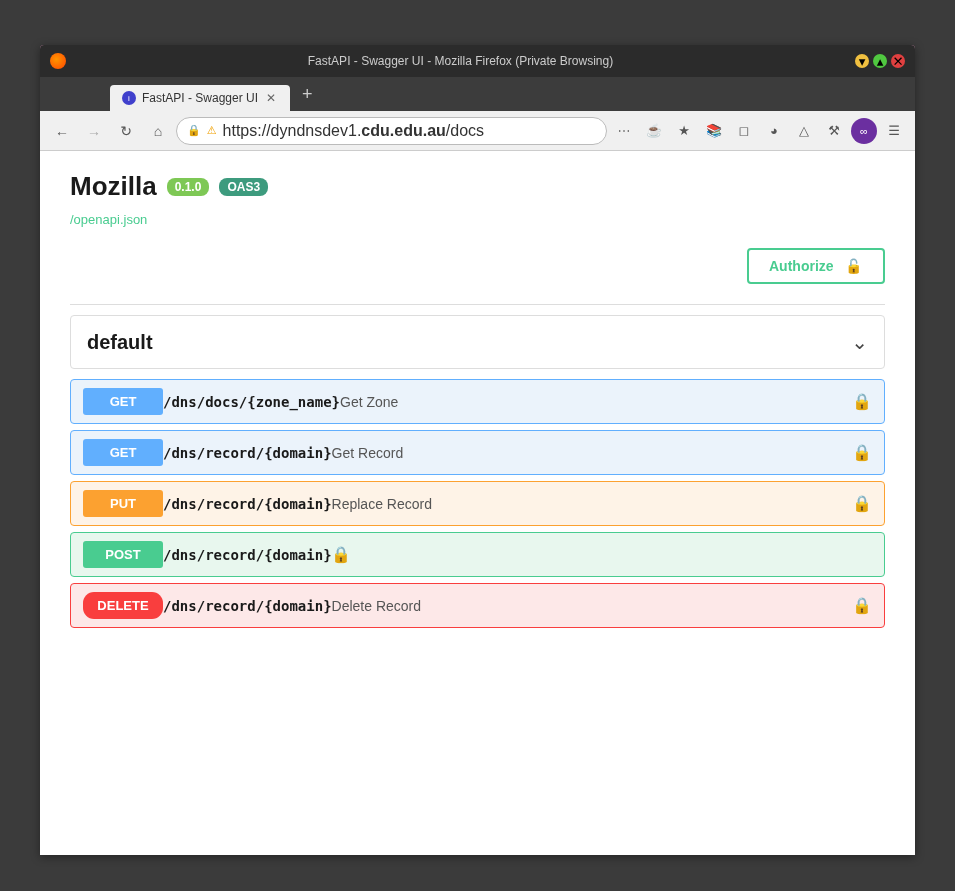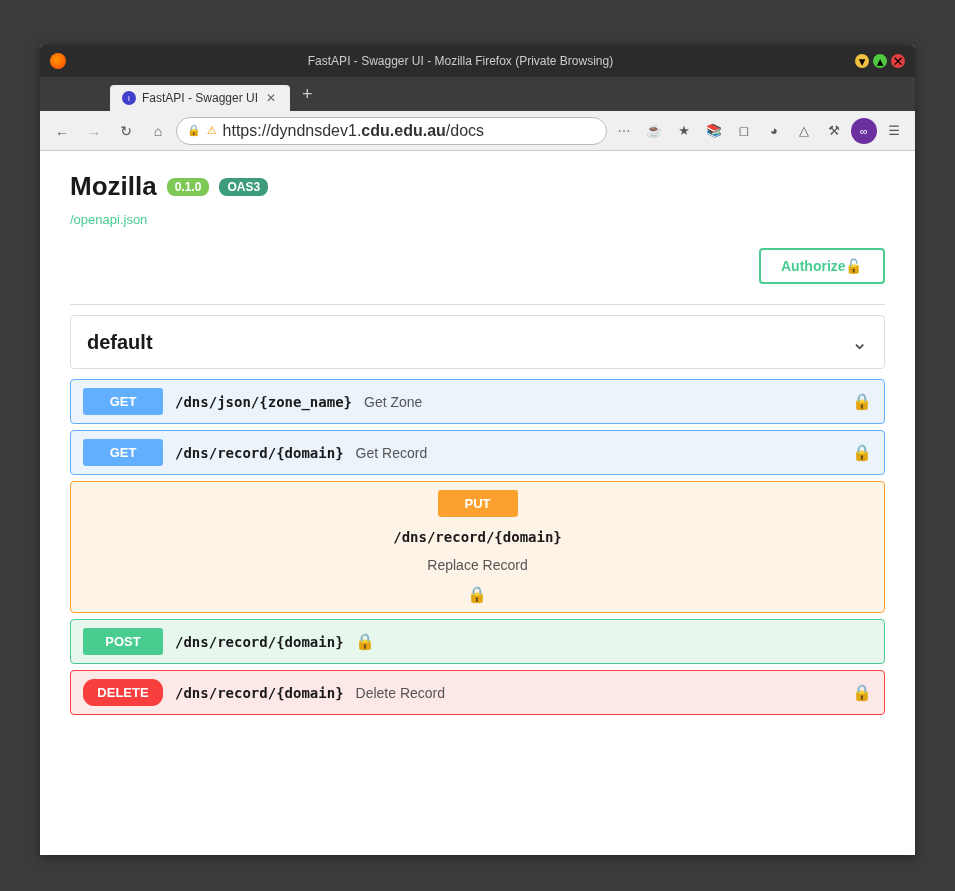--- a/index.html
+++ b/index.html
@@ -205,21 +205,21 @@
       border: 2px solid #49cc90;
       background: #fff;
       color: #49cc90;
       padding: 8px 20px;
       border-radius: 4px;
       font-size: 14px;
       font-weight: bold;
       cursor: pointer;
       display: flex;
       align-items: center;
-      gap: 0;
+      gap: 12px;
     }
 
     
     .divider {
       border: none;
       border-top: 1px solid #ddd;
       margin: 10px 0;
     }
 
     
@@ -245,25 +245,24 @@
 
     
     .endpoint {
       display: flex;
       align-items: center;
       border-radius: 4px;
       margin-bottom: 6px;
       border: 1px solid;
       padding: 8px 12px;
       cursor: pointer;
-      gap: 12px;
     }
 
     .endpoint.get { background: #ebf3fb; border-color: #61affe; }
-    .endpoint.put { background: #fef3e7; border-color: #fca130; flex-direction: column; }
+    .endpoint.put { background: #fef3e7; border-color: #fca130; }
     .endpoint.post { background: #e8f7ee; border-color: #49cc90; }
     .endpoint.delete { background: #fde8e8; border-color: #f93e3e; }
 
     .method-badge {
       width: 80px;
       padding: 6px 0;
       text-align: center;
       border-radius: 3px;
       font-size: 13px;
       font-weight: bold;
@@ -376,21 +375,21 @@
     
     <div class="section-header">
       <span class="section-title">default</span>
       <span class="chevron">⌄</span>
     </div>
 
     
     <div id="endpoints-list">
         <div class="endpoint get">
       <span class="method-badge method-get">GET</span>
-      <span class="endpoint-path">/dns/json/{zone_name}</span>
+      <span class="endpoint-path">/dns/docs/{zone_name}</span>
       <span class="endpoint-desc">Get Zone</span>
       <span class="lock-endpoint">🔒</span>
     </div>
         <div class="endpoint get">
       <span class="method-badge method-get">GET</span>
       <span class="endpoint-path">/dns/record/{domain}</span>
       <span class="endpoint-desc">Get Record</span>
       <span class="lock-endpoint">🔒</span>
     </div>
         <div class="endpoint put">

